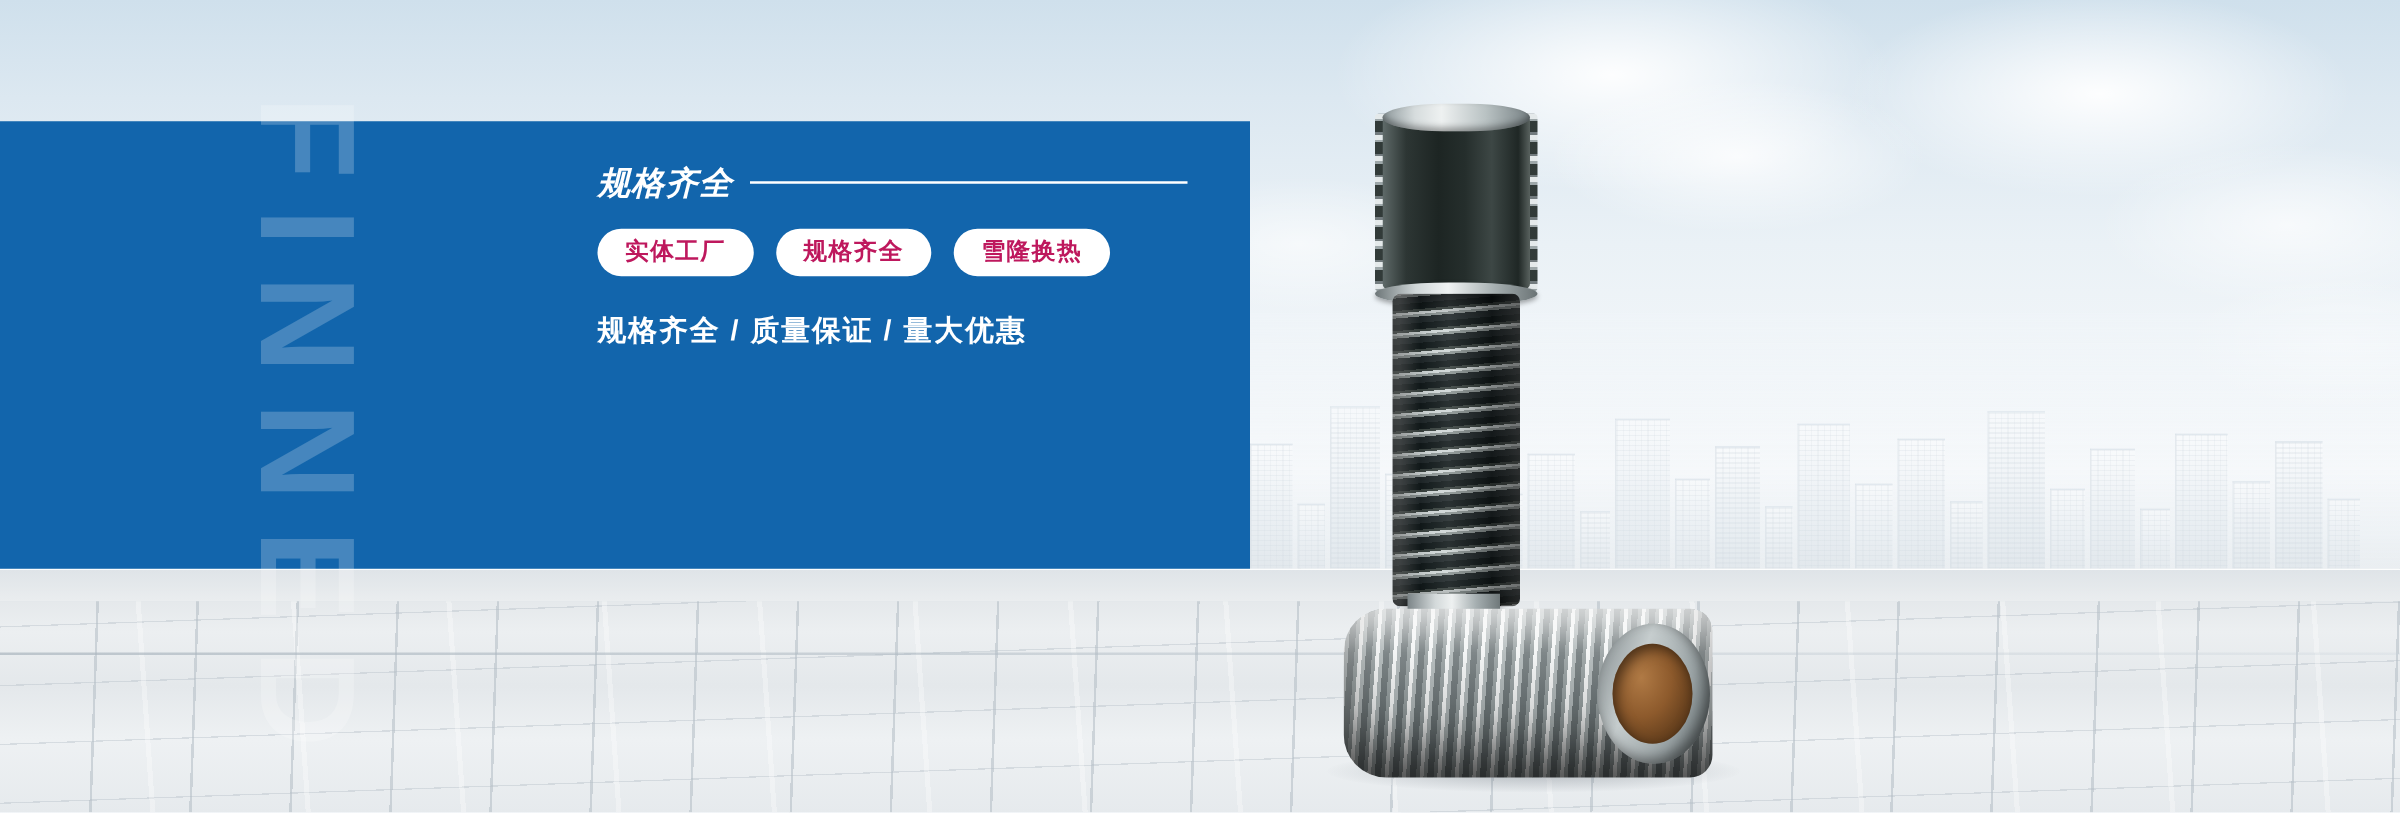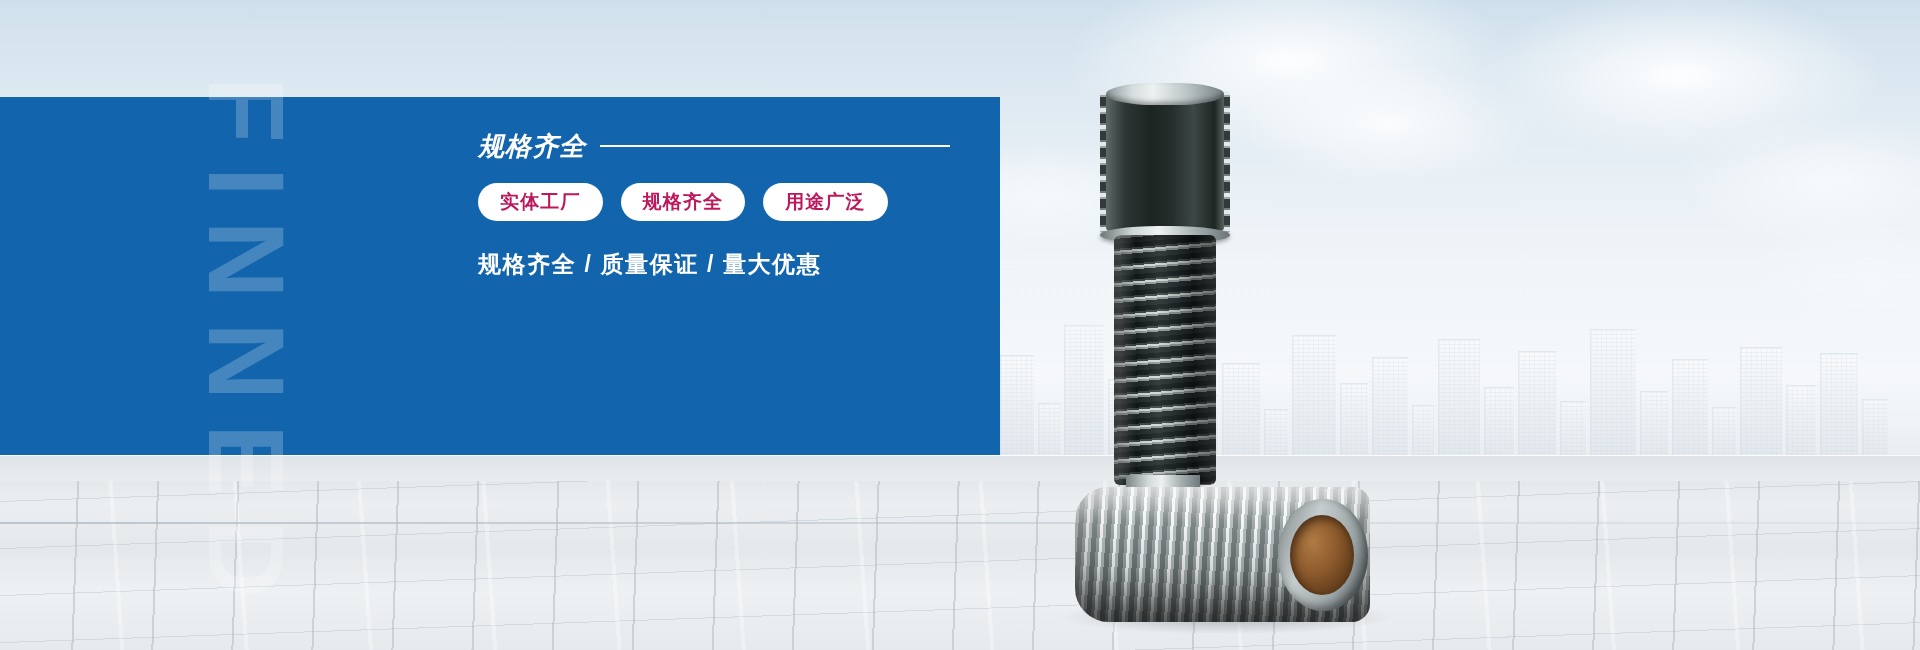--- a/index.html
+++ b/index.html
@@ -429,21 +429,21 @@
 
       <div class="brand-row">
         <div class="brand-name">规格齐全</div>
         <div class="brand-rule"></div>
       </div>
 
 
       <div class="badges">
         <div class="badge">实体工厂</div>
         <div class="badge">规格齐全</div>
-        <div class="badge">用途广泛</div>
+        <div class="badge">雪隆换热</div>
       </div>
 
       <div class="sub-cn">规格齐全 / 质量保证 / 量大优惠</div>
 
 
     </div>
   </div>
 
 </div>
 

